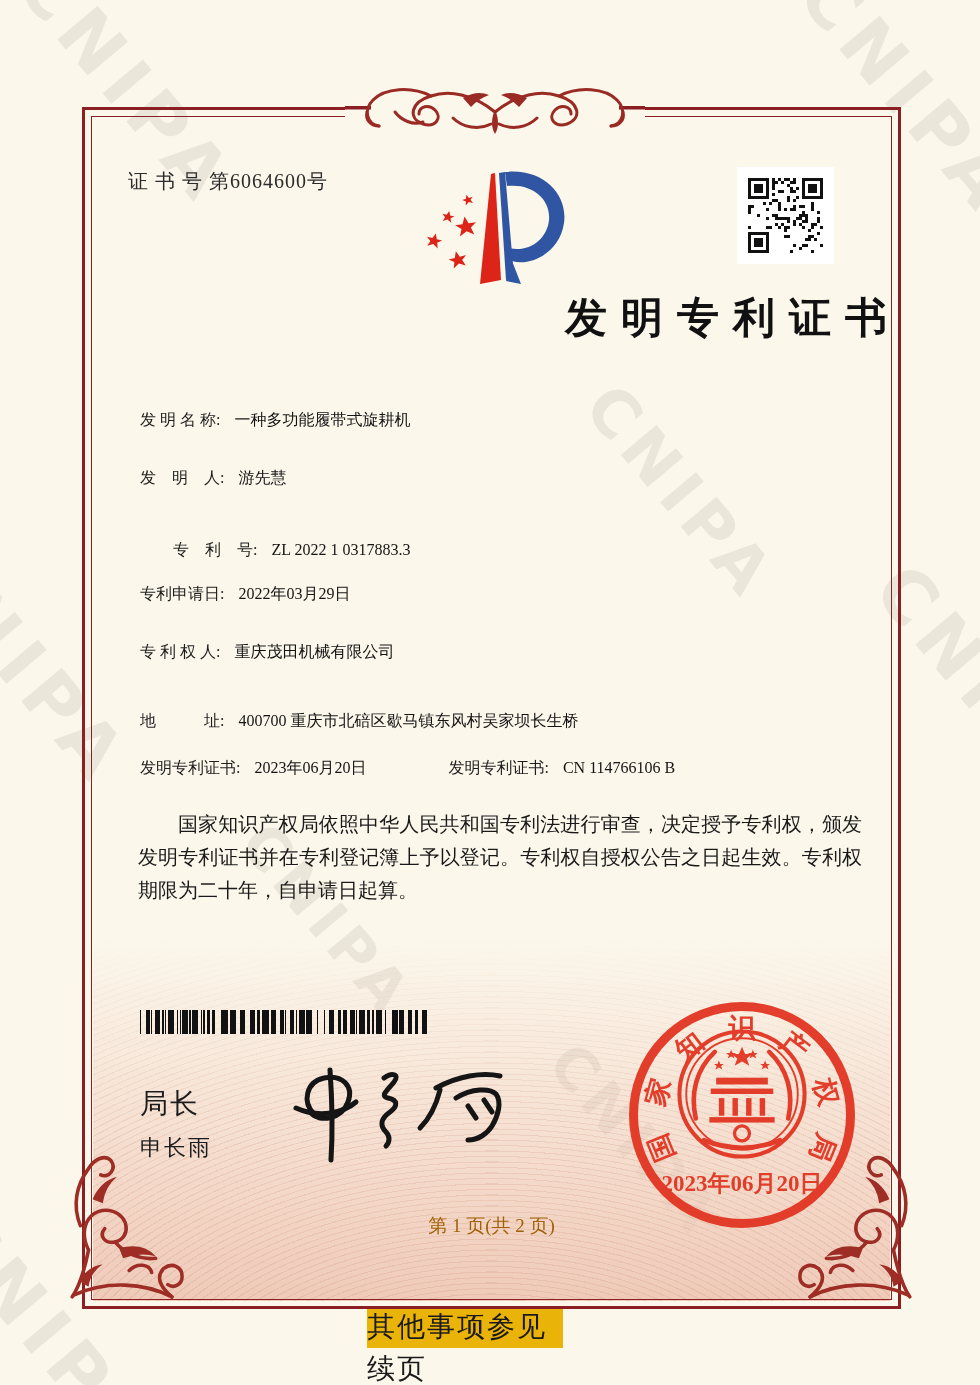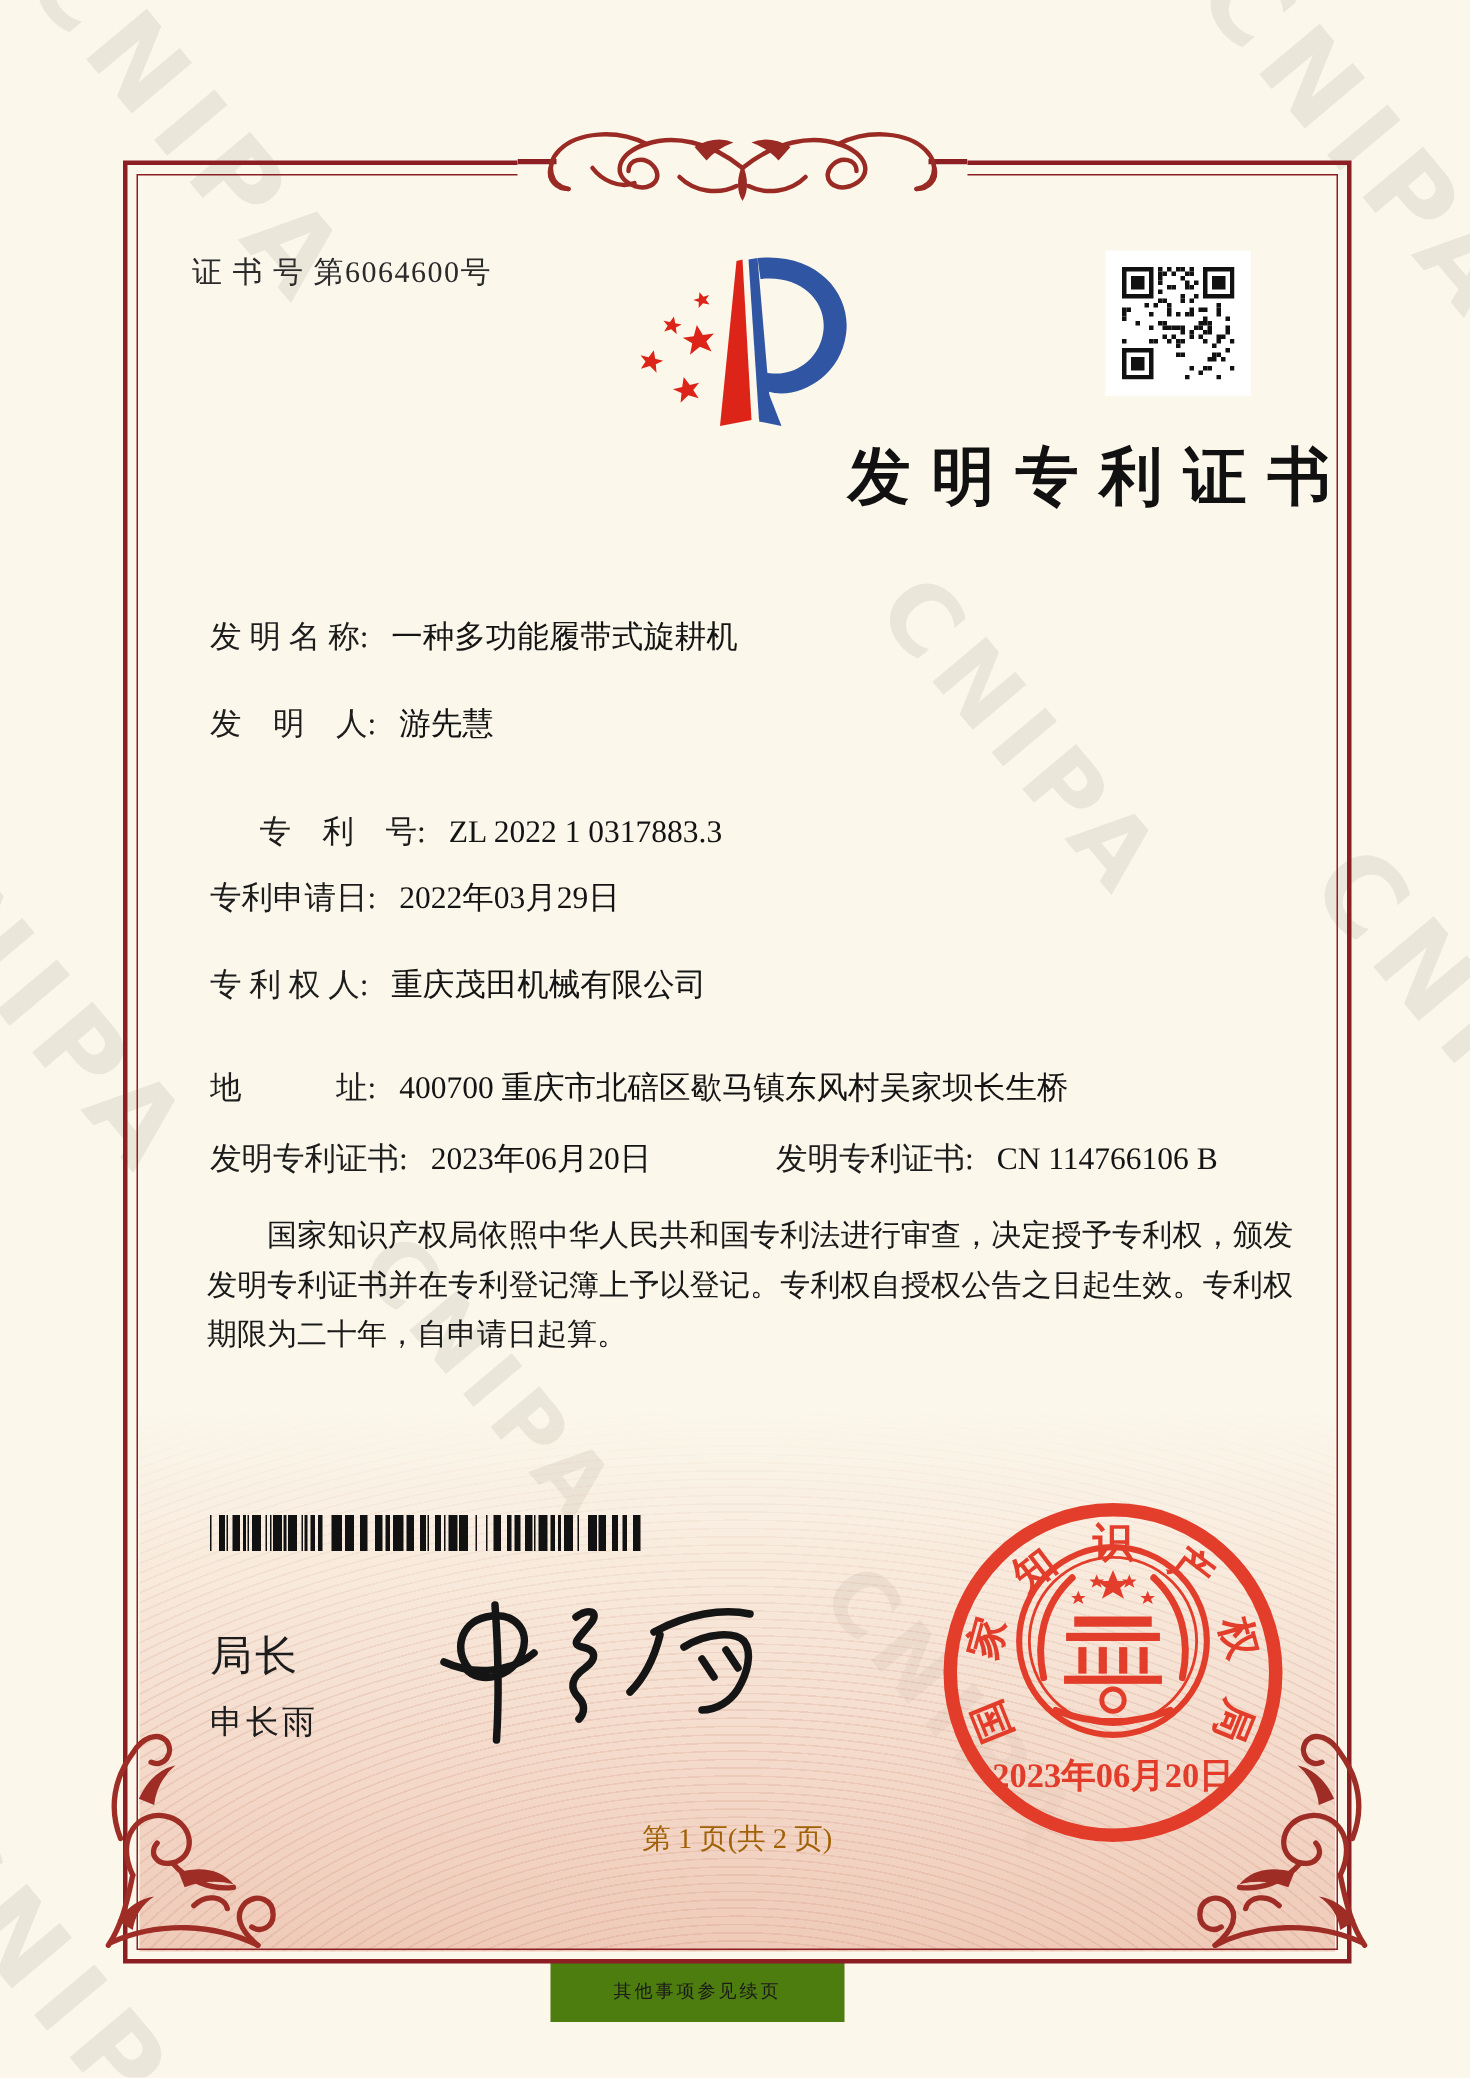--- a/index.html
+++ b/index.html
@@ -44,21 +44,21 @@
   .cert-no{position:absolute; left:128px; top:168px; font-size:20px; color:#2b2b2b;
       letter-spacing:1px; z-index:2;}
   .logo{position:absolute; left:415px; top:160px; width:160px; height:132px; z-index:2;}
   .qr-panel{position:absolute; left:737px; top:167px; width:97px; height:97px;
       background:#fff; z-index:2;}
   .qr-panel svg{position:absolute; left:11px; top:11px;}
   .title{position:absolute; left:82px; top:290px; width:819px; text-align:right;
       font-size:42px; font-weight:700; letter-spacing:14px; text-indent:14px;
       color:#111; z-index:2;}
   
-  .field-row{position:absolute; left:140px; width:724px; font-size:21px; z-index:2;
+  .field-row{position:absolute; left:140px; width:724px; font-size:16px; z-index:2;
       white-space:nowrap;}
   .field-label{color:#1d1d1d;}
   .field-value{color:#141414; margin-left:10px;}
   .grant-pair{margin-left:78px;}
   
   .legal{position:absolute; left:138px; top:808px; width:724px; z-index:2;}
   .legal p{font-size:20px; line-height:33px; text-align:justify; text-indent:2em;
       color:#191919;}
   
   .barcode{position:absolute; left:140px; top:1010px; width:292px; height:24px; z-index:2;}
@@ -77,22 +77,22 @@
   .seal-arc span{position:absolute; left:50%; top:50%; width:30px; height:30px;
       margin:-15px 0 0 -15px; text-align:center; font-size:27px; font-weight:700;
       color:var(--seal-red); line-height:30px;}
   .seal-date{position:absolute; left:0; top:168px; width:100%; text-align:center;
       font-size:23px; font-weight:700; color:var(--seal-red); white-space:nowrap;}
   .emblem{position:absolute; left:47px; top:26px;}
   
   .page-num{position:absolute; left:82px; top:1213px; width:819px; text-align:center;
       font-size:19px; color:#a16207; z-index:2;}
   .cont-box{position:absolute; left:367px; top:1306px; width:196px; height:42px;
-      background:#4d7c0f; z-index:2; text-align:center; line-height:42px;
-      font-size:12px; letter-spacing:2px; color:#1a1a1a;}
+      background:#eab308; z-index:2; text-align:left; line-height:42px;
+      font-size:28px; letter-spacing:2px; color:#1a1a1a;}
 </style>
 </head>
 <body>
 
 <span class="wm" style="left:-20px; top:40px;">CNIPA</span>
 <span class="wm" style="left:762px; top:50px;">CNIPA</span>
 <span class="wm mid" style="left:553px; top:455px;">CNIPA</span>
 <span class="wm" style="left:-125px; top:620px;">CNIPA</span>
 <span class="wm small" style="left:212px; top:886px;">CNIPA</span>
 <span class="wm small" style="left:520px; top:1106px; color:rgba(125,118,100,0.16);">CNIPA</span>

